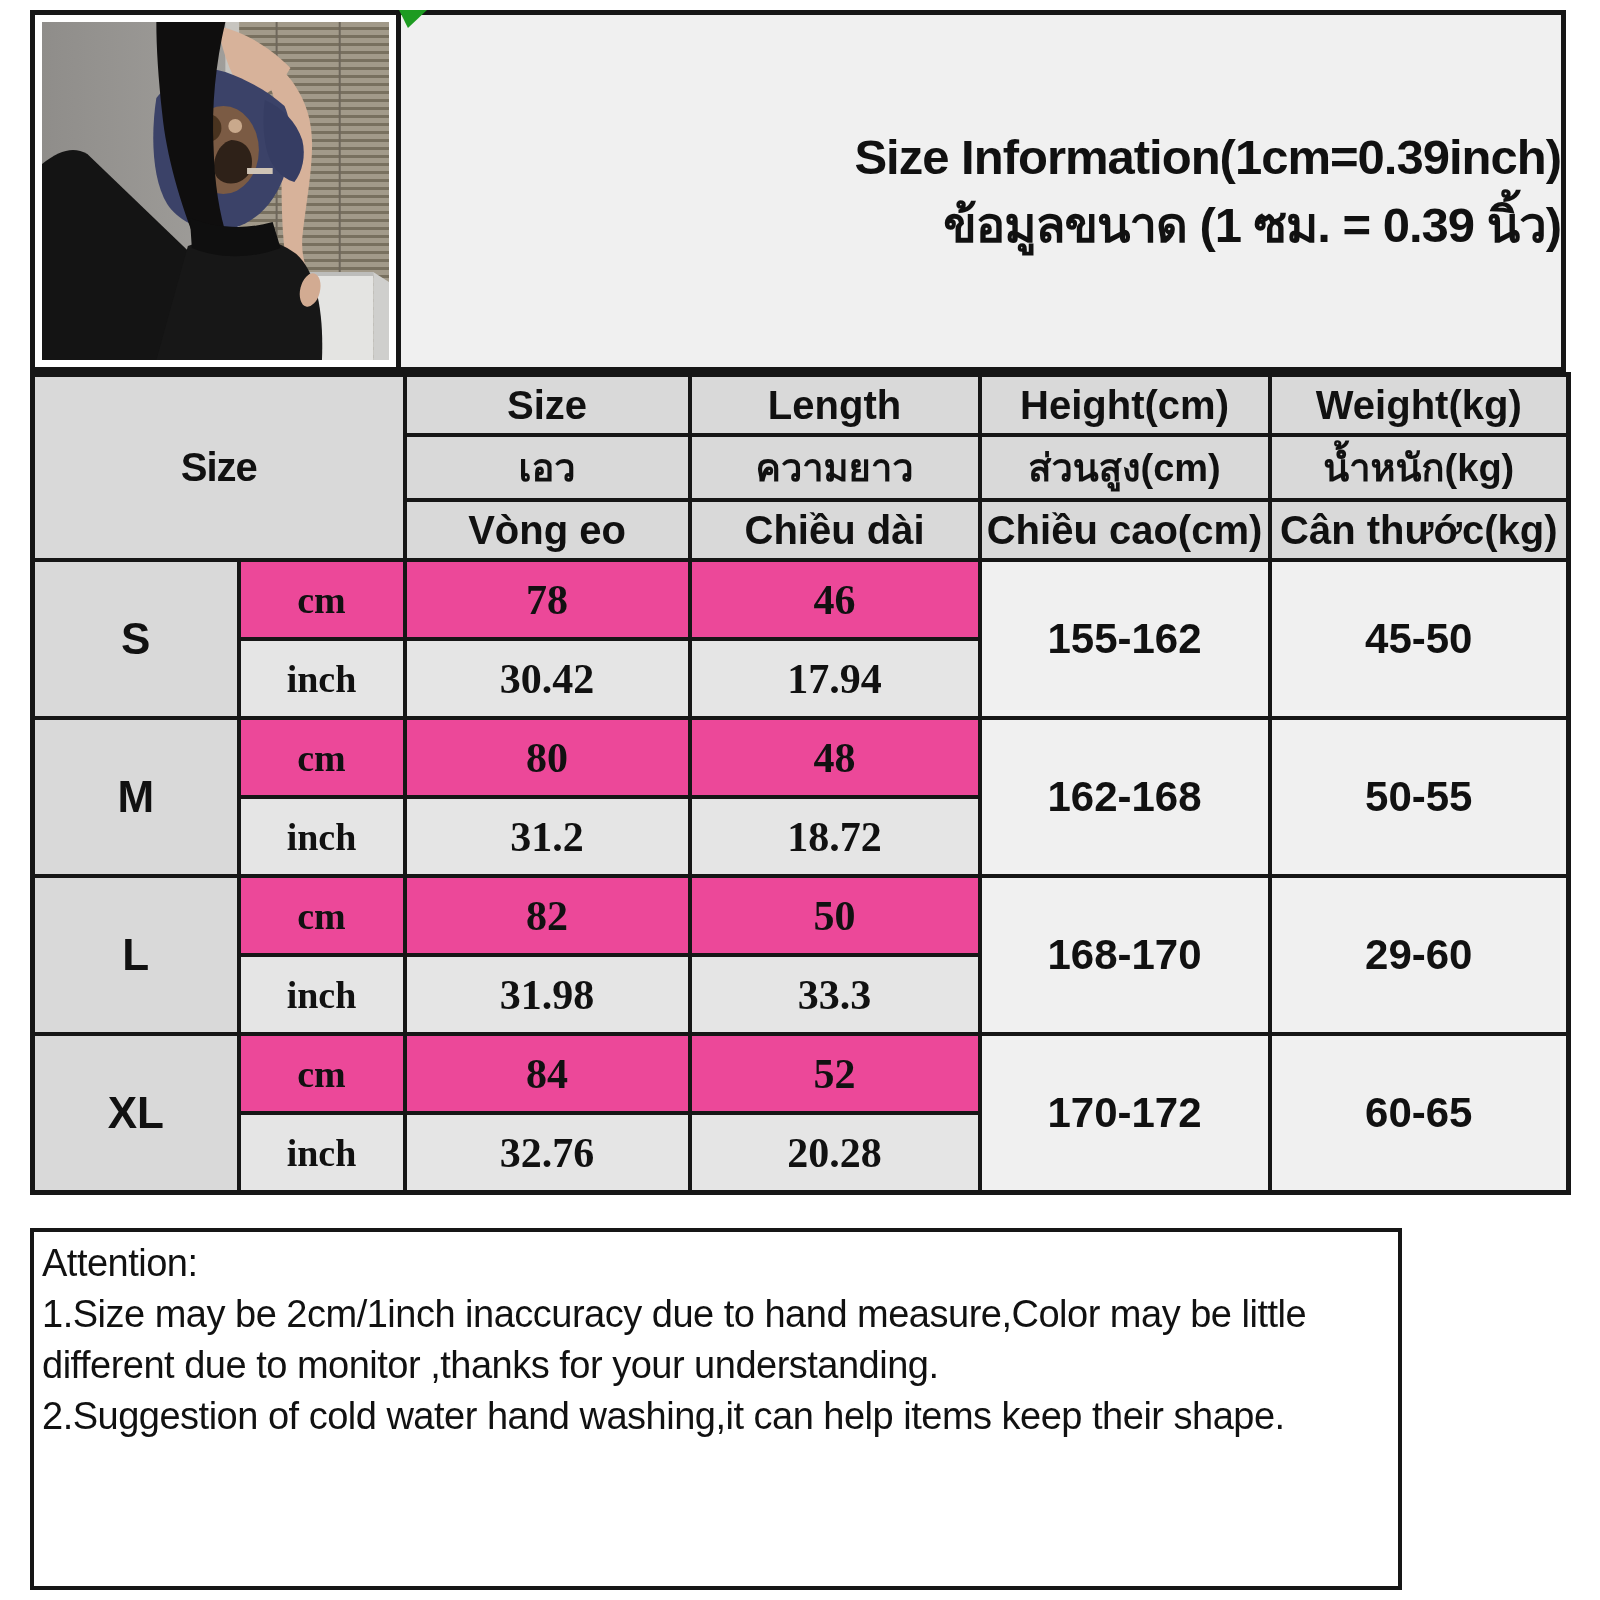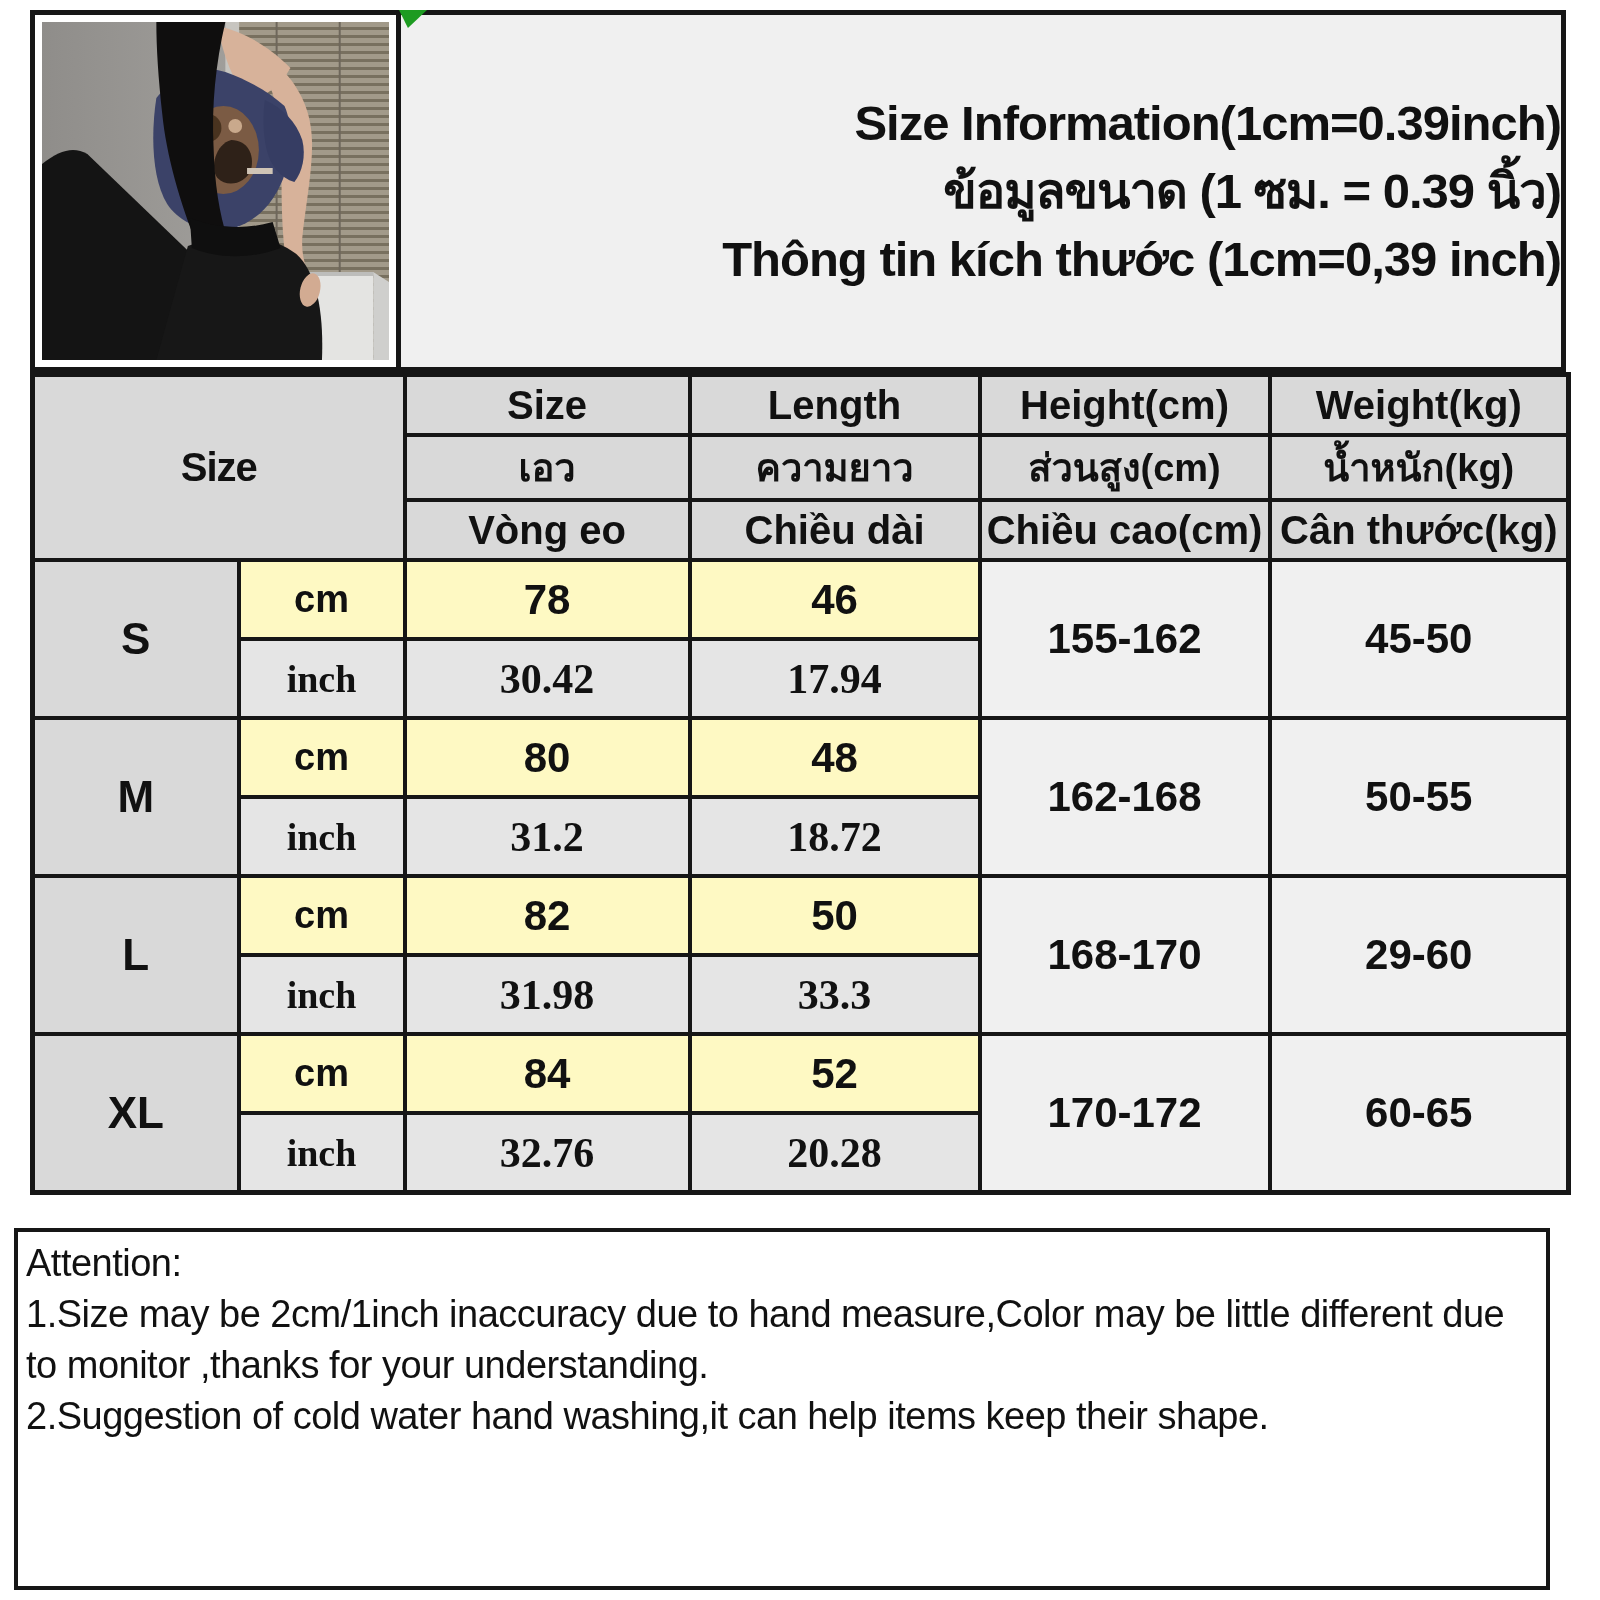--- a/index.html
+++ b/index.html
@@ -69,29 +69,29 @@
   tr.h-row td{height:56px;background:#d9d9d9;font-size:40px;}
   tr.h-row.th td{font-size:38px;}
   td.size-head{
     background:#d9d9d9;
     font-size:66px;
     letter-spacing:-1px;
   }
   td.size-letter{background:#d9d9d9;font-size:44px;}
   tr.r-cm td{height:75px;}
   tr.r-inch td{height:75px;}
-  td.cm-bg{background:#fef9c3;font-size:42px;}
+  td.cm-bg{background:#ec4899;font-size:42px;font-family:Liberation Serif, serif;}
   td.inch-bg{background:#e5e5e5;font-size:42px;font-family:Liberation Serif, serif;}
   td.unit{font-size:38px;}
   td.range{background:#f0f0f0;font-size:42px;}
 
   
   #attention{
-    position:absolute;left:14px;top:1228px;
-    width:1536px;height:362px;
+    position:absolute;left:30px;top:1228px;
+    width:1372px;height:362px;
     border:4px solid #161616;
     box-sizing:border-box;
     background:#fff;
     padding:6px 2px 0 8px;
   }
   #attention .att-line{
     font-size:38px;
     line-height:51px;
     letter-spacing:-0.5px;
     font-weight:normal;
@@ -155,21 +155,20 @@
 
         <path d="M150,196 C176,206 206,208 234,200 L242,226 C210,238 176,236 152,226 Z" fill="#0f0f0f"></path>
 
         <ellipse cx="272" cy="268" rx="10" ry="17" fill="#d2ab92" transform="rotate(14 272 268)"></ellipse>
       </svg>
     </div>
 
     <div id="title-cell">
       <div class="title-line">Size Information(1cm=0.39inch)</div>
       <div class="title-line">ข้อมูลขนาด (1 ซม. = 0.39 นิ้ว)</div>
-      <div class="title-line">Thông tin kích thước (1cm=0,39 inch)</div>
     </div>
 
     <div id="corner-badge"></div>
   </div>
 
   <table id="size-table">
     <colgroup>
       <col style="width:206px">
         <col style="width:166px">
       <col style="width:285px">

